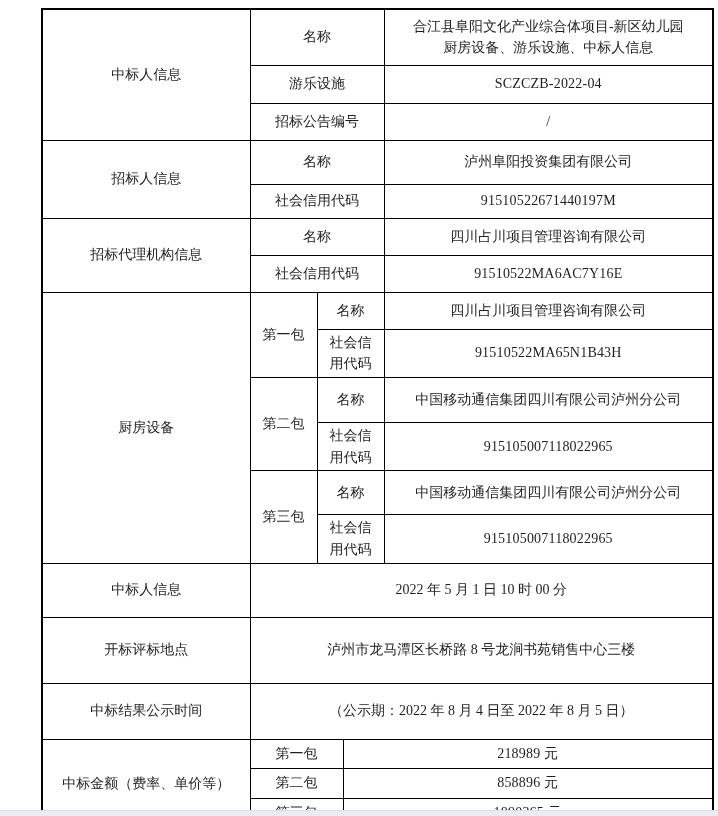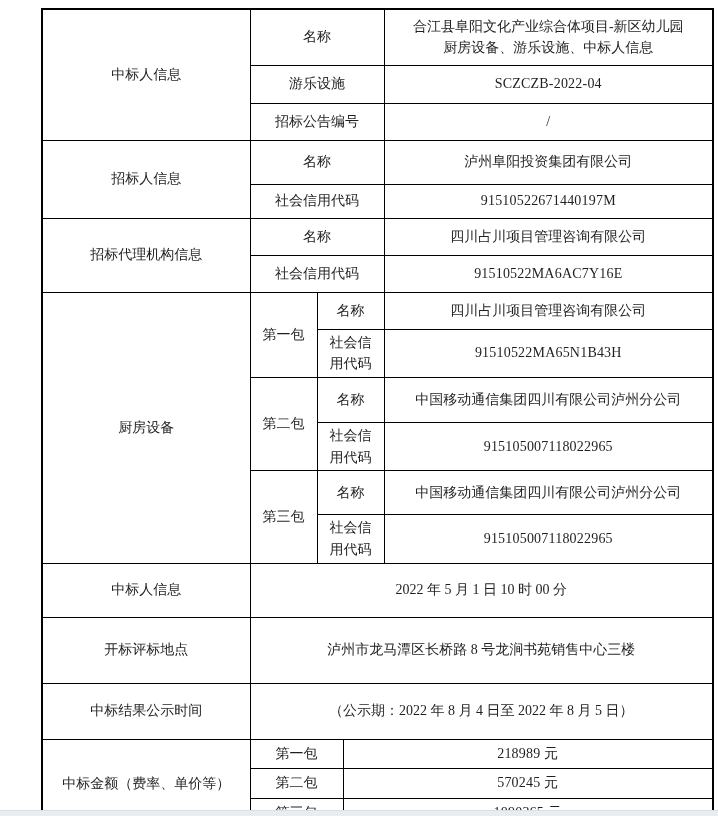--- a/index.html
+++ b/index.html
@@ -137,21 +137,21 @@
         <td colspan="4">（公示期：2022 年 8 月 4 日至 2022 年 8 月 5 日）</td>
       </tr>
 
       <tr style="height:29px">
         <td rowspan="3">中标金额（费率、单价等）</td>
         <td colspan="2">第一包</td>
         <td colspan="2" class="num">218989 元</td>
       </tr>
       <tr style="height:30px">
         <td colspan="2">第二包</td>
-        <td colspan="2" class="num">570245 元</td>
+        <td colspan="2" class="num">858896 元</td>
       </tr>
       <tr style="height:30px">
         <td colspan="2">第三包</td>
         <td colspan="2" class="num">1890365 元</td>
       </tr>
     </tbody>
   </table>
 
   <div class="footer-strip"></div>
 </div>

